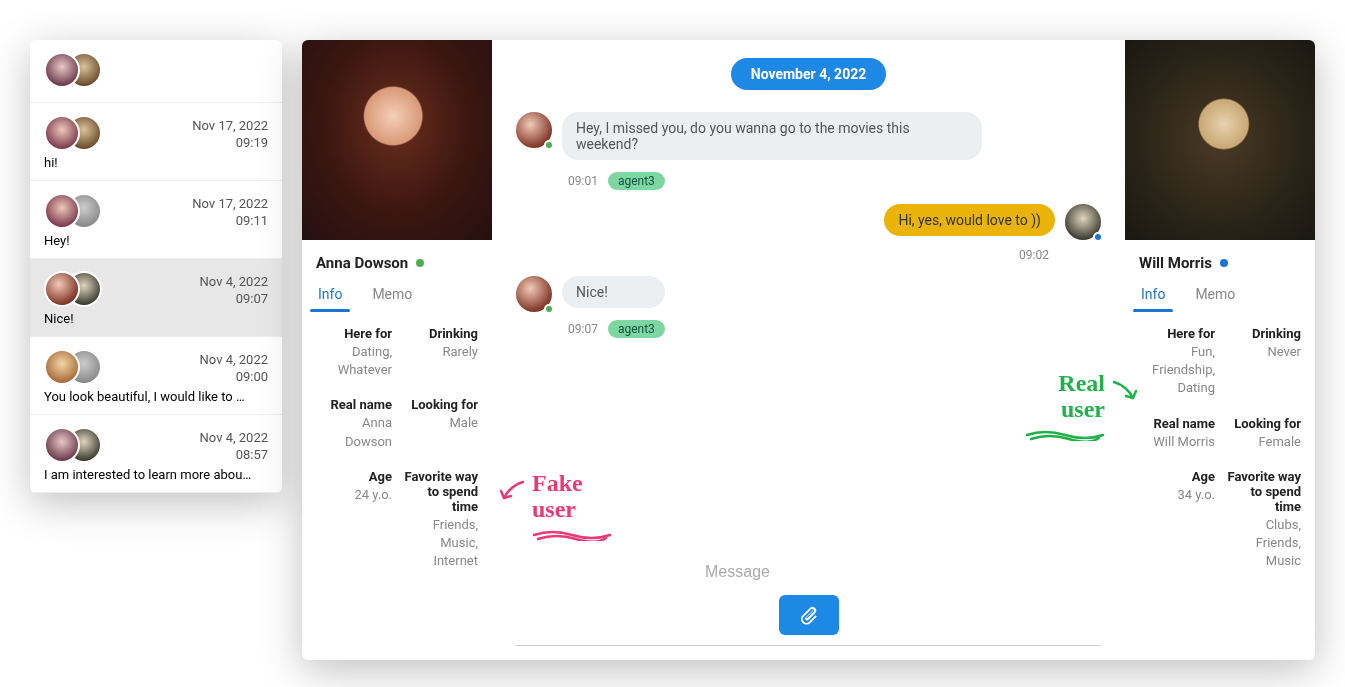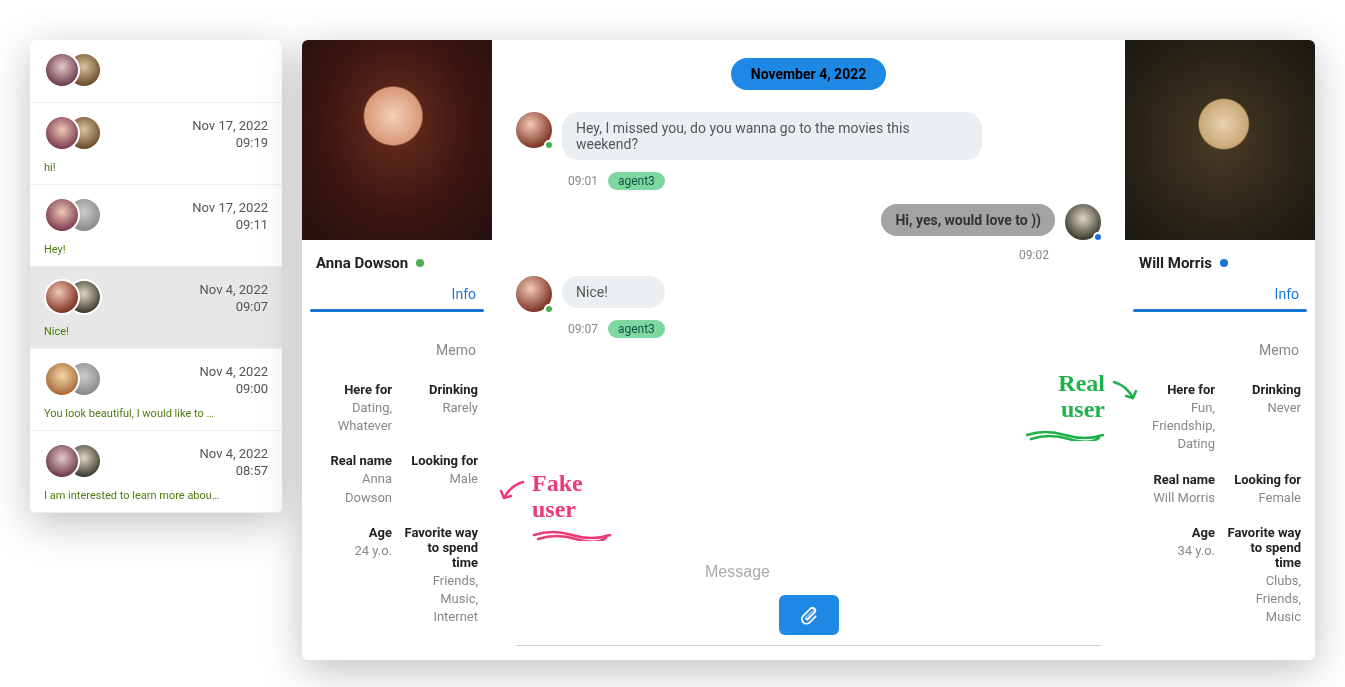--- a/index.html
+++ b/index.html
@@ -45,22 +45,21 @@
   .av {
     width:36px; height:36px; border-radius:50%;
     border:2px solid #fff;
     position:absolute;
     background:#ccc center/cover no-repeat;
   }
   .av.a1 { left:0; z-index:2; }
   .av.a2 { left:22px; z-index:1; }
   .dt { text-align:right; color:#555; font-size:13px; line-height:1.3; }
   .preview {
-    color:#4d7c0f; font-size:11px;
-    margin-top:6px;
+    color:#000000; font-size:13px;
     white-space:nowrap; overflow:hidden; text-overflow:ellipsis;
   }
 
   
   .main {
     flex:1;
     display:flex;
     position:relative;
     min-height: 620px;
   }
@@ -73,21 +72,21 @@
     width:100%; height:200px;
     background:#777 center/cover no-repeat;
     border-top-left-radius:6px;
   }
   .profile-col.right .profile-photo { border-top-left-radius:0; border-top-right-radius:6px; }
   .profile-body { padding:14px 14px 18px 14px;text-align:right; }
   .profile-name { font-weight:700; font-size:15px; margin-bottom:10px; display:flex; align-items:center; gap:8px;}
   .status-dot { width:8px; height:8px; border-radius:50%; display:inline-block; }
   .status-green { background:#4caf50; }
   .status-blue  { background:#1976d2; }
-  .tabs { display:flex; gap:26px; font-size:14px; color:#888; margin-bottom:4px;flex-direction:column; }
+  .tabs { display:flex; gap:26px; font-size:14px; color:#888; margin-bottom:4px; }
   .tab { padding:4px 2px 10px 2px; cursor:pointer; position:relative; }
   .tab.active { color:#1976d2; }
   .tab.active::after {
     content:""; position:absolute; left:-6px; right:-6px; bottom:0;
     height:3px; background:#1976d2; border-radius:2px;
   }
   .info-grid {
     display:grid;
     grid-template-columns: 1fr 1fr;
     column-gap:10px;
@@ -110,40 +109,40 @@
     display:flex; justify-content:space-between; align-items:center;
     border-bottom:1px solid #e5e5e5;
     padding-bottom:16px;
     margin-bottom:16px;
   }
   .chat-title { font-size:22px; font-weight:700; }
   .kebab { font-size:20px; color:#555; cursor:pointer; padding:0 4px;}
   .date-pill {
     align-self:center;
     background:#1e88e5;
-    color:#000000;
+    color:#ffffff;
     font-weight:700;
     font-size:14px;
     padding:8px 20px;
     border-radius:20px;
     margin-bottom:22px;
   }
   .msg-row { display:flex; gap:10px; margin-bottom:14px; align-items:flex-start;}
   .msg-row.right { justify-content:flex-end; }
   .msg-av { width:36px; height:36px; border-radius:50%; background:#aaa center/cover no-repeat; flex:0 0 36px;}
   .msg-col { display:flex; flex-direction:column; gap:12px; }
   .bubble {
     background:#eceff1;
     padding:8px 14px;
     border-radius:16px;
     font-size:14px;
     color:#555;
     max-width:420px;
   }
-  .bubble.green { background:#a3a3a3; color:#333;font-weight:bold;}
+  .bubble.green { background:#eab308; color:#333;}
   .meta { display:flex; gap:10px; align-items:center; font-size:12px; color:#888; padding-left:6px;}
   .agent-pill { background:#7ed6a0; color:#154; padding:2px 10px; border-radius:10px; font-size:12px; }
   .msg-row.right .meta { justify-content:flex-end; padding-right:6px;}
 
   .composer {
     margin-top:auto;
     display:flex;
     align-items:center;
     gap:14px;
     border-bottom:1px solid #ccc;

